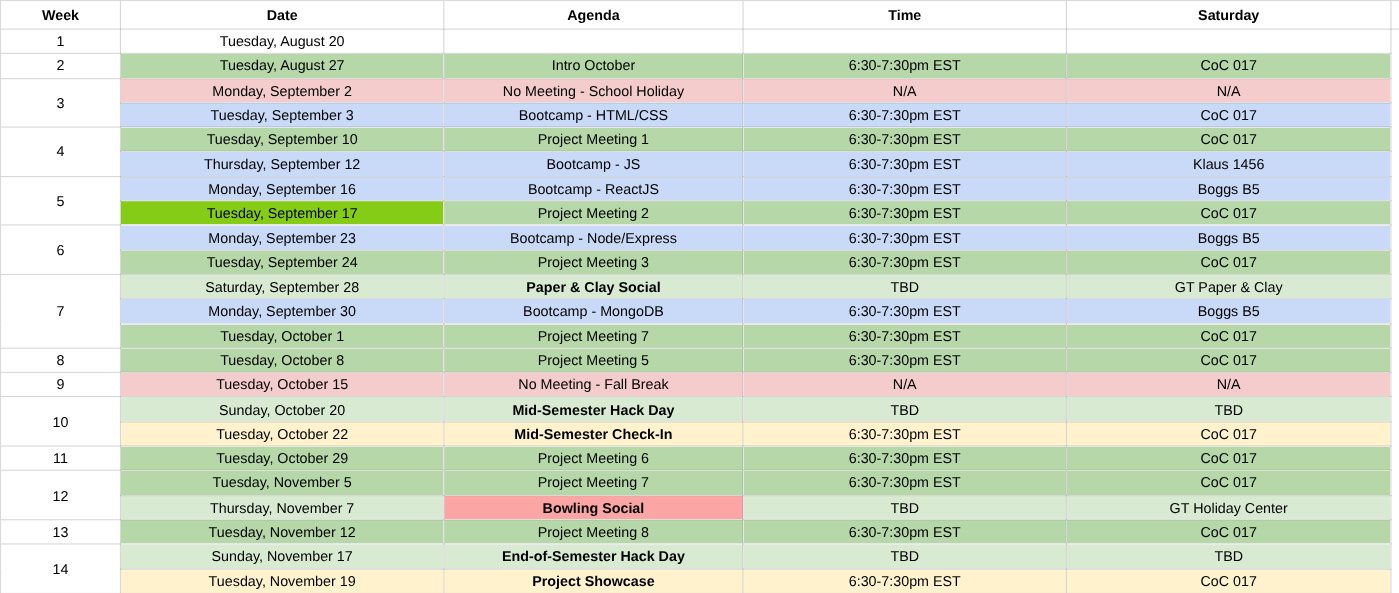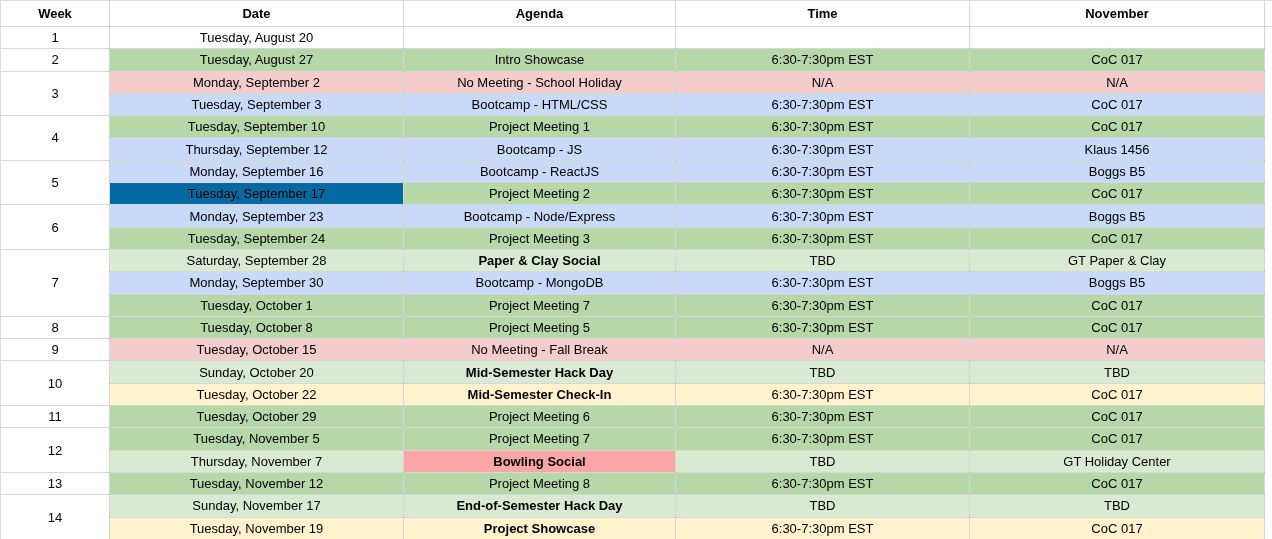--- a/index.html
+++ b/index.html
@@ -54,37 +54,37 @@
     <col style="width:294px">
     <col style="width:295px">
     <col style="width:8px">
   </colgroup>
   <thead>
     <tr class="header-row">
       <th>Week</th>
       <th>Date</th>
       <th>Agenda</th>
       <th>Time</th>
-      <th>November</th>
+      <th>Saturday</th>
       <th class="filler"></th>
     </tr>
   </thead>
   <tbody>
       <tr class="data-row">
         <td class="week-cell" rowspan="1">1</td>
         <td style="background: rgb(255, 255, 255);">Tuesday, August 20</td>
         <td style="background: rgb(255, 255, 255);"></td>
         <td style="background: rgb(255, 255, 255);"></td>
         <td style="background: rgb(255, 255, 255);"></td>
         <td class="filler"></td>
       </tr>
       <tr class="data-row">
         <td class="week-cell" rowspan="1">2</td>
         <td style="background: rgb(182, 215, 168);">Tuesday, August 27</td>
-        <td style="background: rgb(182, 215, 168);">Intro Showcase</td>
+        <td style="background: rgb(182, 215, 168);">Intro October</td>
         <td style="background: rgb(182, 215, 168);">6:30-7:30pm EST</td>
         <td style="background: rgb(182, 215, 168);">CoC 017</td>
         <td class="filler"></td>
       </tr>
       <tr class="data-row">
         <td class="week-cell" rowspan="2">3</td>
         <td style="background: rgb(244, 204, 204);">Monday, September 2</td>
         <td style="background: rgb(244, 204, 204);">No Meeting - School Holiday</td>
         <td style="background: rgb(244, 204, 204);">N/A</td>
         <td style="background: rgb(244, 204, 204);">N/A</td>
@@ -114,21 +114,21 @@
       </tr>
       <tr class="data-row">
         <td class="week-cell" rowspan="2">5</td>
         <td style="background: rgb(201, 218, 248);">Monday, September 16</td>
         <td style="background: rgb(201, 218, 248);">Bootcamp - ReactJS</td>
         <td style="background: rgb(201, 218, 248);">6:30-7:30pm EST</td>
         <td style="background: rgb(201, 218, 248);">Boggs B5</td>
         <td class="filler"></td>
       </tr>
       <tr class="data-row">
-        <td style="background: #0369a1; margin-top: 44px;">Tuesday, September 17</td>
+        <td style="background: #84cc16; margin-top: 44px;">Tuesday, September 17</td>
         <td style="background: rgb(182, 215, 168);">Project Meeting 2</td>
         <td style="background: rgb(182, 215, 168);">6:30-7:30pm EST</td>
         <td style="background: rgb(182, 215, 168);">CoC 017</td>
         <td class="filler"></td>
       </tr>
       <tr class="data-row">
         <td class="week-cell" rowspan="2">6</td>
         <td style="background: rgb(201, 218, 248);">Monday, September 23</td>
         <td style="background: rgb(201, 218, 248);">Bootcamp - Node/Express</td>
         <td style="background: rgb(201, 218, 248);">6:30-7:30pm EST</td>

